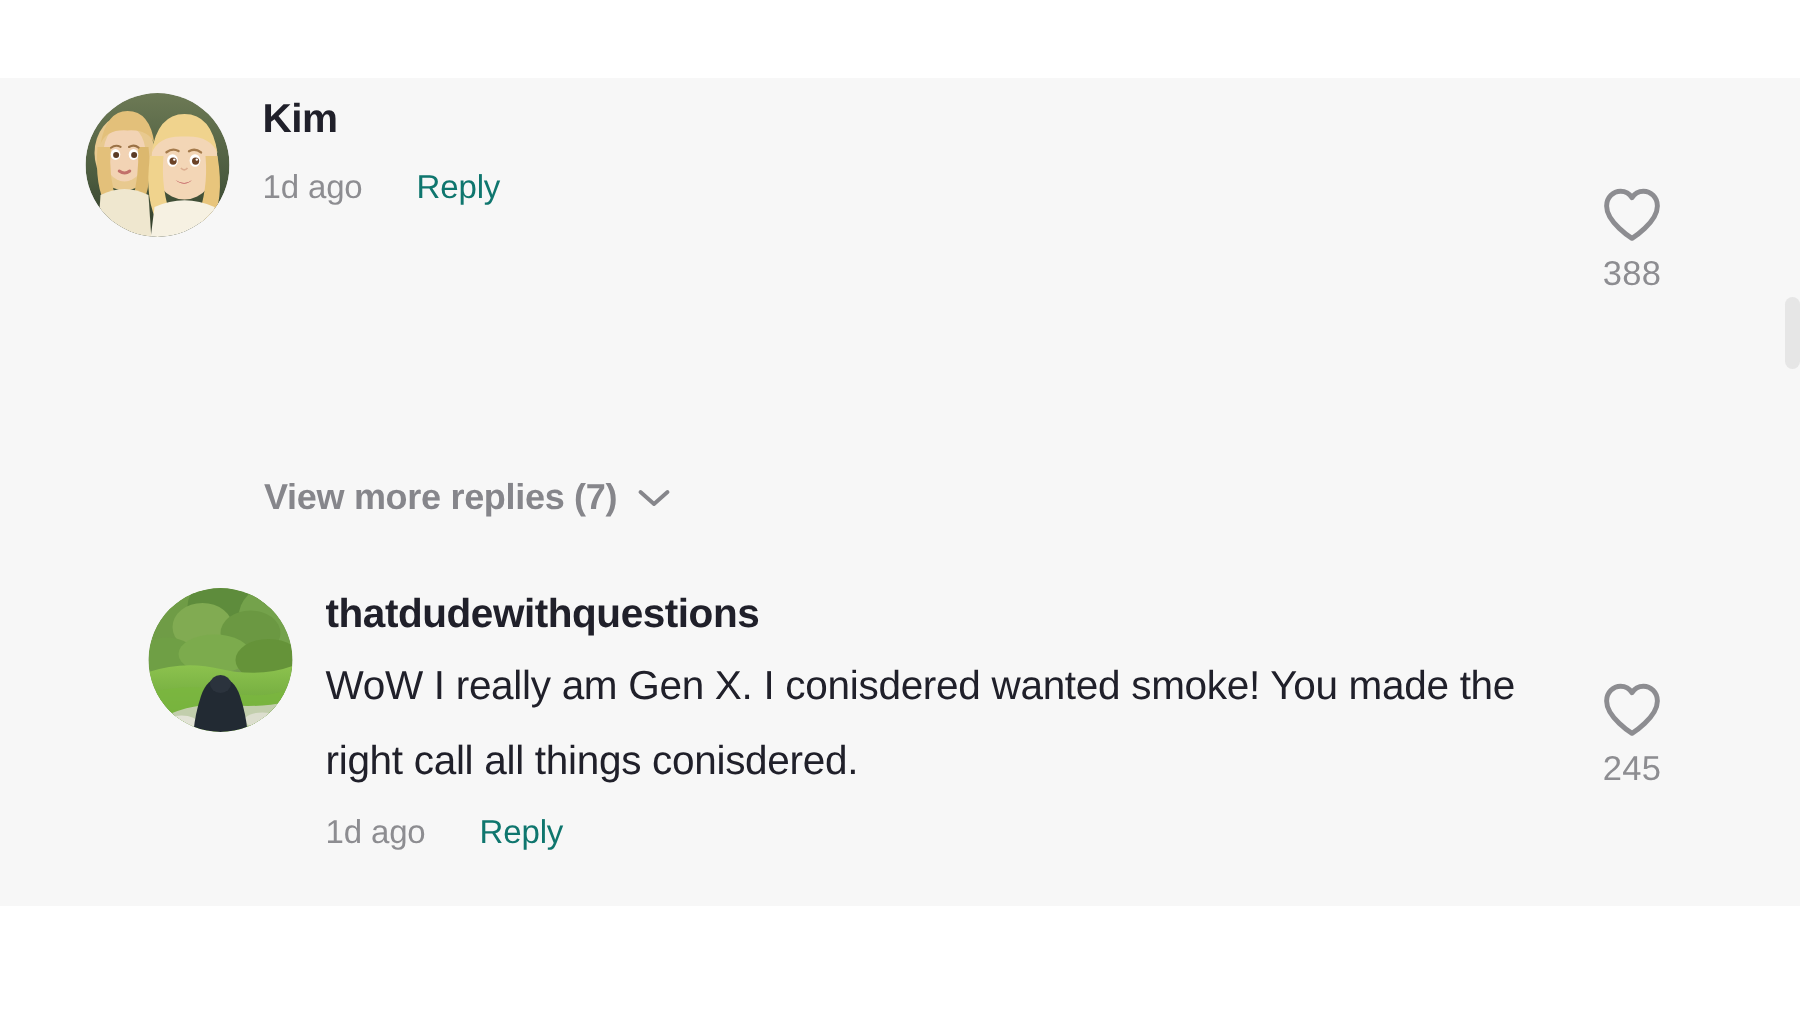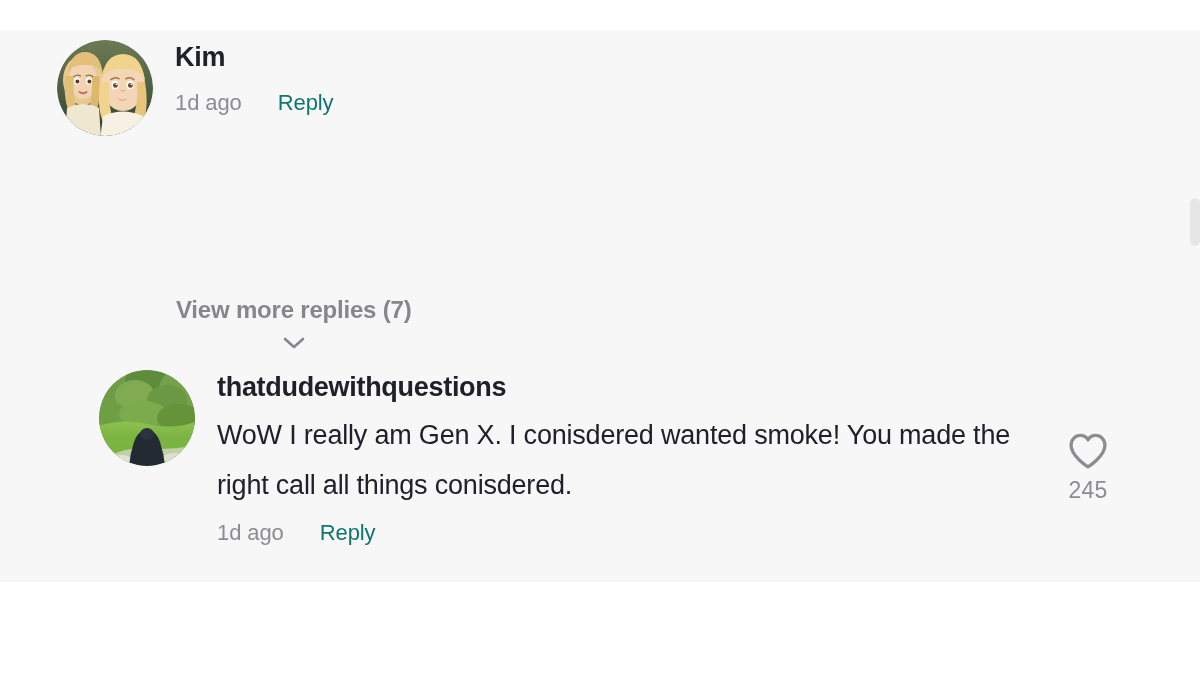--- a/index.html
+++ b/index.html
@@ -7,21 +7,21 @@
   html, body {
     width:1200px; height:680px;
     background:#ffffff;
     font-family:"Liberation Sans", sans-serif;
     overflow:hidden;
   }
 
   
   #comment-panel {
     position:absolute;
-    left:0; top:30px;
+    left:0; top:52px;
     width:1200px; height:552px;
     background:#f7f7f7;
     overflow:hidden;
   }
 
   .comment {
     position:absolute;
     left:0;
     width:1200px;
     display:flex;
@@ -87,21 +87,20 @@
 
   
   #view-more-replies {
     position:absolute;
     left:176px;
     top:268px;
     display:flex;
     align-items:center;
     gap:14px;
     cursor:pointer;
-    flex-direction:column;
   }
   #view-more-replies .vm-label {
     font-size:24px;
     font-weight:bold;
     color:#86868b;
     letter-spacing:-0.2px;
     line-height:1;
   }
   .chevron-down {
     width:22px; height:14px;
@@ -203,20 +202,26 @@
 
     <div class="comment-body">
       <div class="username">Kim</div>
       <div class="meta-row">
         <span class="meta-item">1d ago</span>
         <span class="meta-item reply">Reply</span>
       </div>
     </div>
   </div>
 
+  <div class="like-col" id="like-col-0">
+    <svg class="heart-icon" viewBox="0 0 24 22">
+      <path d="M12 20.2 C12 20.2 2.2 14.1 2.2 7.7 C2.2 4.3 4.8 2 7.6 2 C9.7 2 11.2 3.2 12 4.5 C12.8 3.2 14.3 2 16.4 2 C19.2 2 21.8 4.3 21.8 7.7 C21.8 14.1 12 20.2 12 20.2 Z" fill="none" stroke="#8d8d91" stroke-width="1.9" stroke-linejoin="round"></path>
+    </svg>
+    <span class="like-count">388</span>
+  </div>
 
   <div id="view-more-replies">
     <span class="vm-label">View more replies (7)</span>
     <svg class="chevron-down" viewBox="0 0 22 14">
       <path d="M2 3 L11 11 L20 3" fill="none" stroke="#86868b" stroke-width="2.6" stroke-linecap="round" stroke-linejoin="round"></path>
     </svg>
   </div>
 
   <div class="comment" id="comment-1">
 

